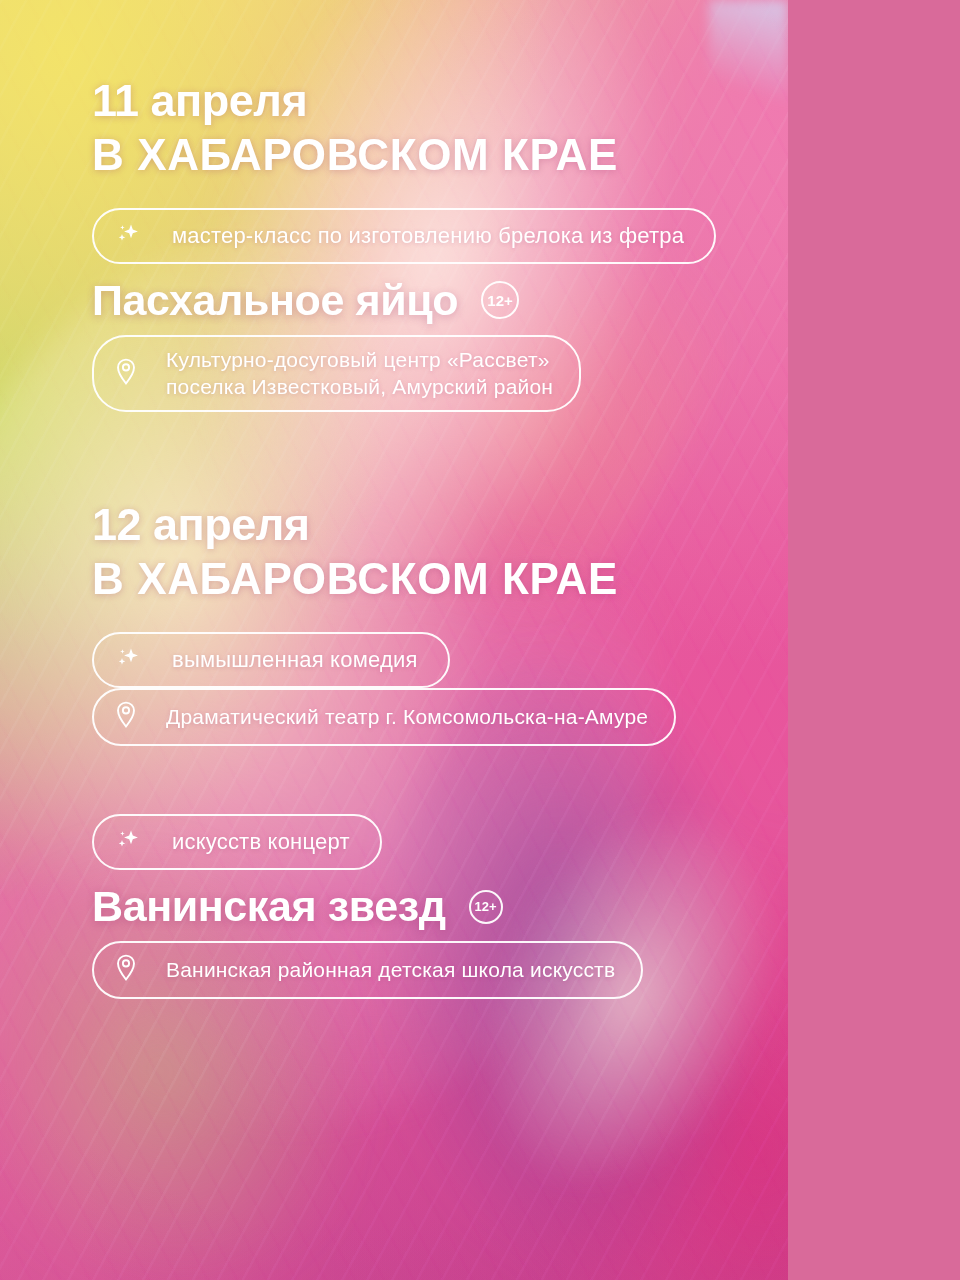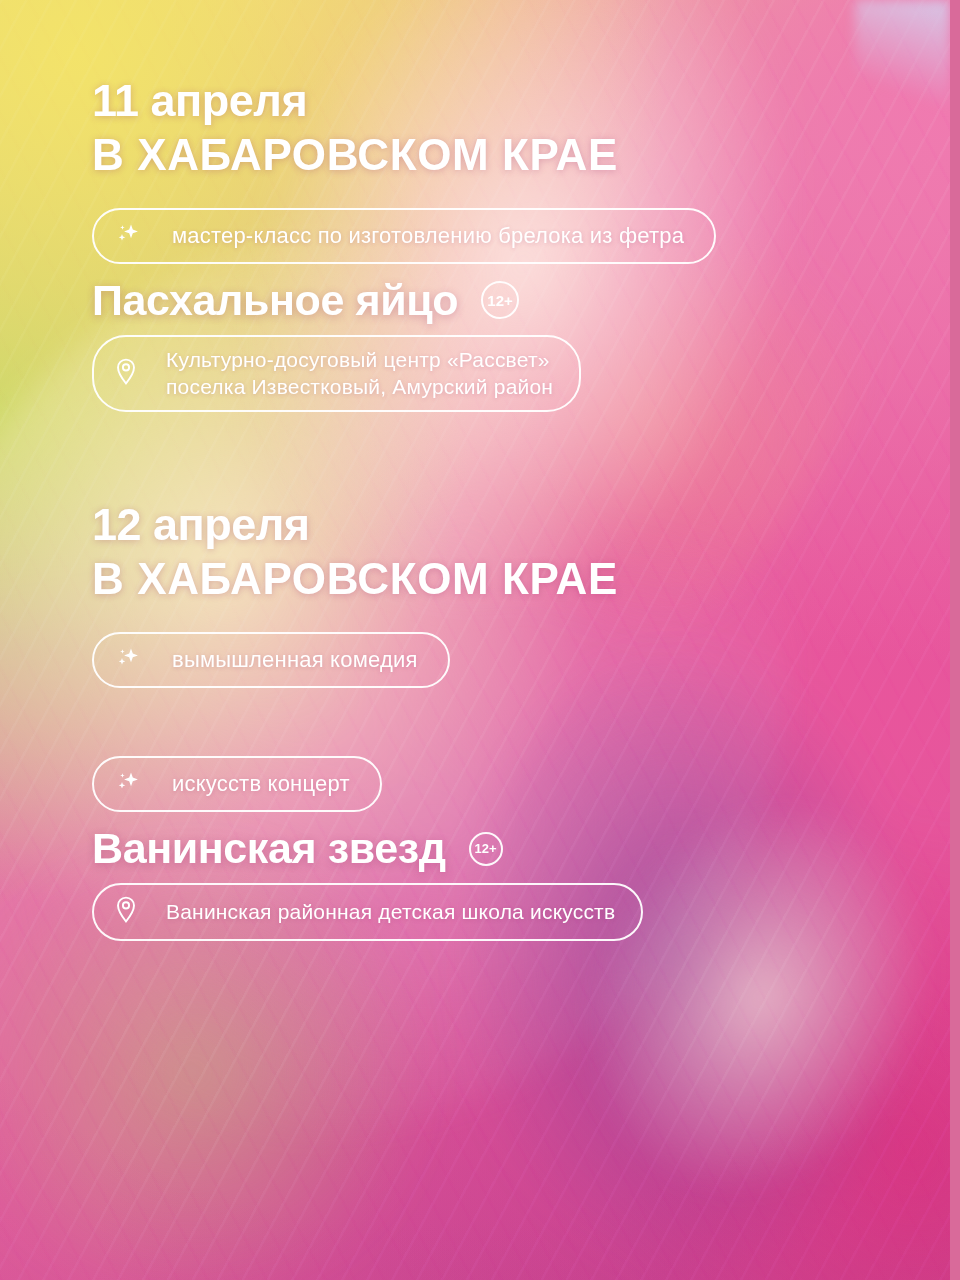--- a/index.html
+++ b/index.html
@@ -9,21 +9,21 @@
   body {
     width: 960px;
     height: 1280px;
     overflow: hidden;
     font-family: "Liberation Sans", sans-serif;
     background: #d96a9a;
   }
 
   .poster {
     position: relative;
-    width: 950px;
+    width: 788px;
     height: 1280px;
     overflow: hidden;
   }
 
   
   .bg-base {
     position: absolute;
     inset: 0;
     background:
       radial-gradient(120% 90% at 8% 4%, #f3e36a 0%, rgba(243,227,106,0) 52%),
@@ -265,20 +265,29 @@
             <svg width="30" height="28" viewBox="0 0 30 28" fill="none" xmlns="http://www.w3.org/2000/svg">
               <path d="M17 4.5 L18.8 9.6 L23.9 11.4 L18.8 13.2 L17 18.3 L15.2 13.2 L10.1 11.4 L15.2 9.6 Z" fill="#ffffff"></path>
               <path d="M8 14 L8.9 16.4 L11.3 17.3 L8.9 18.2 L8 20.6 L7.1 18.2 L4.7 17.3 L7.1 16.4 Z" fill="#ffffff"></path>
               <path d="M8.4 5.2 L9 6.9 L10.7 7.5 L9 8.1 L8.4 9.8 L7.8 8.1 L6.1 7.5 L7.8 6.9 Z" fill="#ffffff"></path>
             </svg>
           </span>
           <span class="pill-text">вымышленная комедия</span>
         </div>
 
 
+        <div class="pill venue-pill">
+          <span class="pin-icon">
+            <svg width="24" height="30" viewBox="0 0 24 30" fill="none" xmlns="http://www.w3.org/2000/svg">
+              <path d="M12 2.6c-4.4 0-8 3.5-8 7.9 0 5.9 8 16 8 16s8-10.1 8-16c0-4.4-3.6-7.9-8-7.9z" stroke="#ffffff" stroke-width="1.9" fill="none"></path>
+              <circle cx="12" cy="10.4" r="3.1" stroke="#ffffff" stroke-width="1.9" fill="none"></circle>
+            </svg>
+          </span>
+          <span class="pill-text">Драматический театр г. Комсомольска-на-Амуре</span>
+        </div>
       </div>
 
       <div class="event spaced">
         <div class="pill pill-tag">
           <span class="sparkle-icon">
             <svg width="30" height="28" viewBox="0 0 30 28" fill="none" xmlns="http://www.w3.org/2000/svg">
               <path d="M17 4.5 L18.8 9.6 L23.9 11.4 L18.8 13.2 L17 18.3 L15.2 13.2 L10.1 11.4 L15.2 9.6 Z" fill="#ffffff"></path>
               <path d="M8 14 L8.9 16.4 L11.3 17.3 L8.9 18.2 L8 20.6 L7.1 18.2 L4.7 17.3 L7.1 16.4 Z" fill="#ffffff"></path>
               <path d="M8.4 5.2 L9 6.9 L10.7 7.5 L9 8.1 L8.4 9.8 L7.8 8.1 L6.1 7.5 L7.8 6.9 Z" fill="#ffffff"></path>
             </svg>

